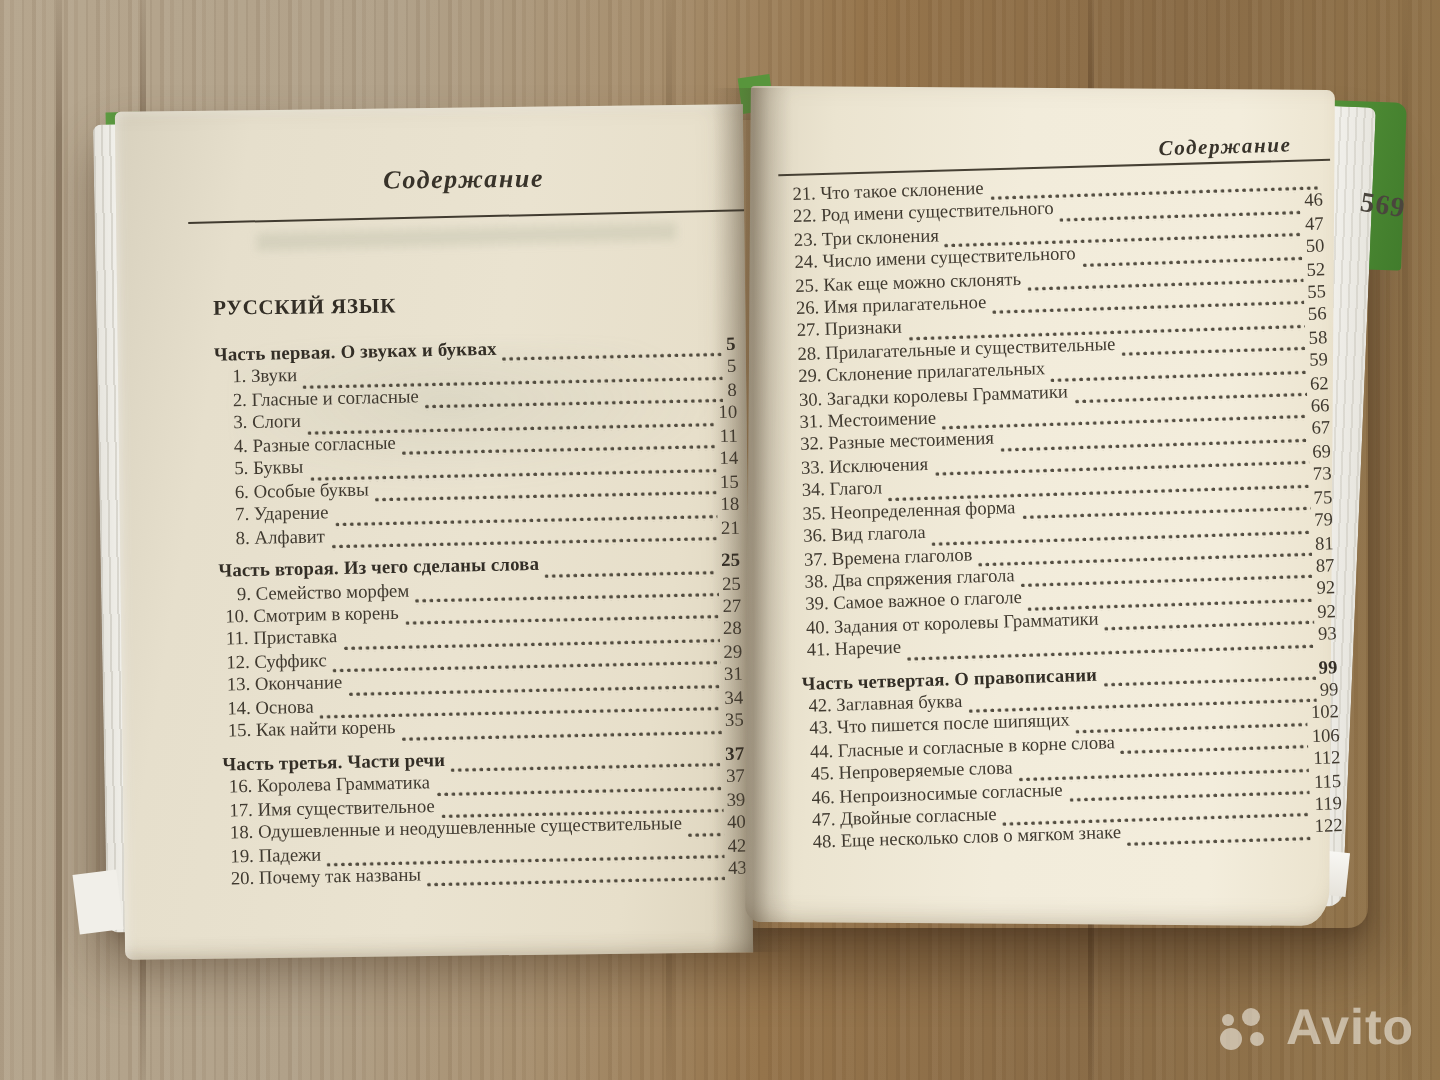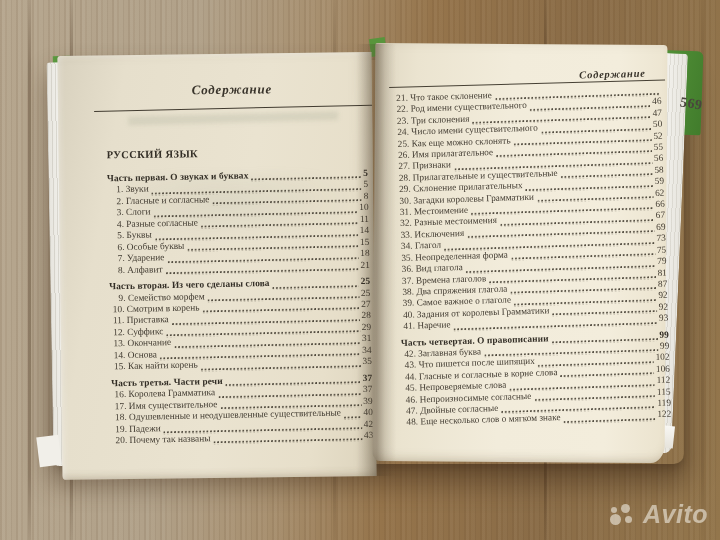--- a/index.html
+++ b/index.html
@@ -77,21 +77,21 @@
     transform:rotate(9deg);letter-spacing:0.5px;}
   
   .avito{left:606px;top:500px;z-index:8;display:flex;align-items:center;gap:7px;}
   .avito-logo{width:30px;height:28px;position:relative;}
   .avito-logo i{position:absolute;border-radius:50%;background:rgba(250,247,240,0.55);}
   .av-tl{width:6px;height:6px;left:5px;top:7px;}
   .av-tr{width:9px;height:9px;left:15px;top:4px;}
   .av-bl{width:11px;height:11px;left:4px;top:14px;}
   .av-br{width:7px;height:7px;left:19px;top:16px;}
   .avito-text{font-family:"Liberation Sans","DejaVu Sans",sans-serif;font-weight:700;
-    font-size:25px;color:rgba(250,247,240,0.55);letter-spacing:0.5px;line-height:28px;font-style:italic;}
+    font-size:25px;color:rgba(250,247,240,0.55);letter-spacing:0.5px;line-height:28px;}
 </style>
 </head>
 <body>
 
 <div class="seam" style="left:28px"></div>
 <div class="seam" style="left:70px"></div>
 <div class="seam" style="left:333px;opacity:.6"></div>
 <div class="seam" style="left:544px"></div>
 <div class="seam" style="left:701px;opacity:.5"></div>
 

